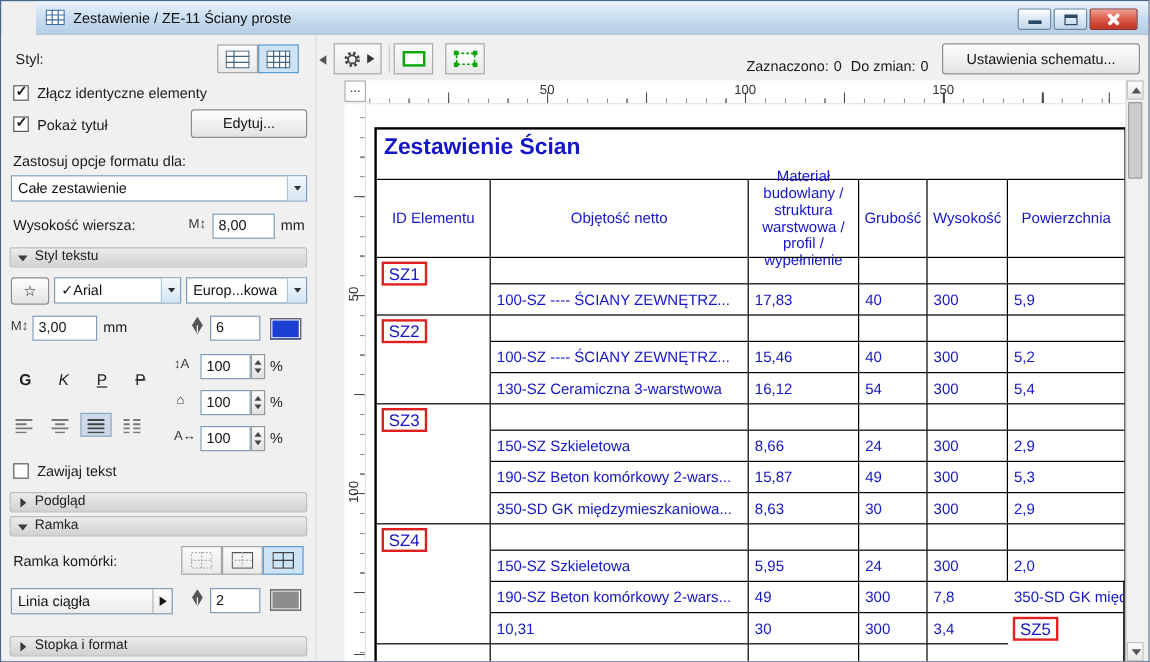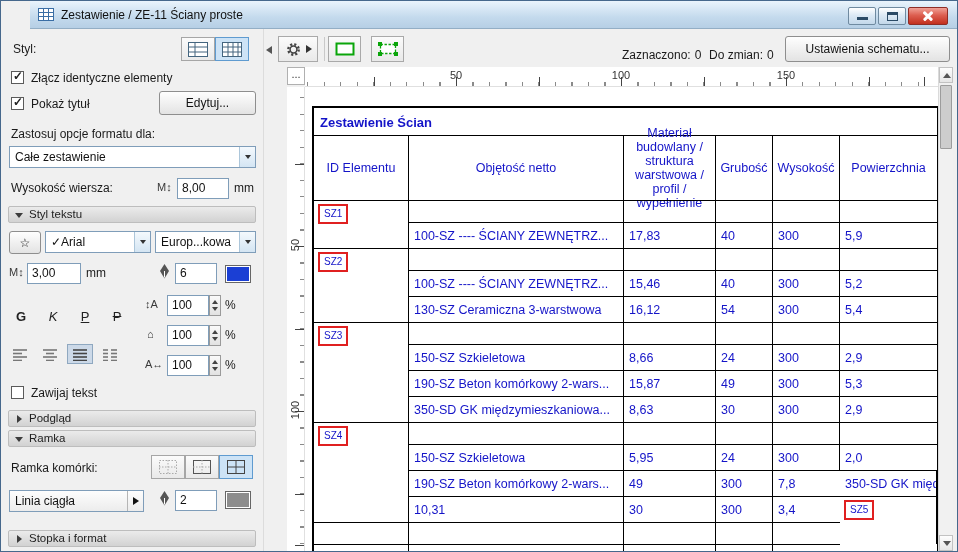--- a/index.html
+++ b/index.html
@@ -109,33 +109,33 @@
                  border-left:4px solid transparent; border-right:4px solid transparent; border-top:5px solid #555; }
   .sb-thumb { position:absolute; left:1px; right:1px; top:18px; height:64px; background:#cdcdcd;
               border:1px solid #9c9c9c; border-radius:1px; }
   .split-arrow { position:absolute; left:2px; top:17px; width:0; height:0;
                  border-top:4px solid transparent; border-bottom:4px solid transparent;
                  border-right:6px solid #555; }
 
   
   .sched { position:absolute; left:7px; top:19px; width:627px; background:#fff; border:2px solid #000;
            display:grid; grid-template-columns:95px 215px 92px 57px 67px 97px; }
-  .t-title { grid-column:1 / -1; height:28px; line-height:30px; padding-left:6px;
-             font-weight:bold; font-size:13px; color:#1414c8; border-bottom:1px solid #000; }
+  .t-title { grid-column:1 / -1; height:42px; line-height:30px; padding-left:6px;
+             font-weight:bold; font-size:19px; color:#1414c8; border-bottom:1px solid #000; }
   .hcell { height:64px; display:flex; align-items:center; justify-content:center; text-align:center;
            font-size:12.5px; color:#1414c8; border-right:1px solid #000; padding:0 3px; }
   .hcell.last { border-right:none; }
   .cell { border-right:1px solid #000; color:#1414c8; font-size:12.5px; }
   .cell.last { border-right:none; }
   .id-cell { border-top:1px solid #000; }
   .label-cell { height:22px; border-top:1px solid #000; }
   .data-cell { height:26px; line-height:26px; padding-left:5px; border-top:1px solid #000;
                white-space:nowrap; overflow:hidden; }
   .sz-badge { display:inline-block; margin:3px 0 0 4px; border:2px solid #e02020; padding:0 4px;
-              font-size:10px; line-height:16px; color:#1414c8; background:#fff; }
+              font-size:14px; line-height:16px; color:#1414c8; background:#fff; }
 </style>
 </head>
 <body>
 
 <div class="window">
 
   <div class="titlebar">
     <span class="title-icon">
       <svg width="16" height="13" viewBox="0 0 16 13">
           <rect x="0.5" y="0.5" width="15" height="12" fill="#fff" stroke="#3a6ea5"></rect>

